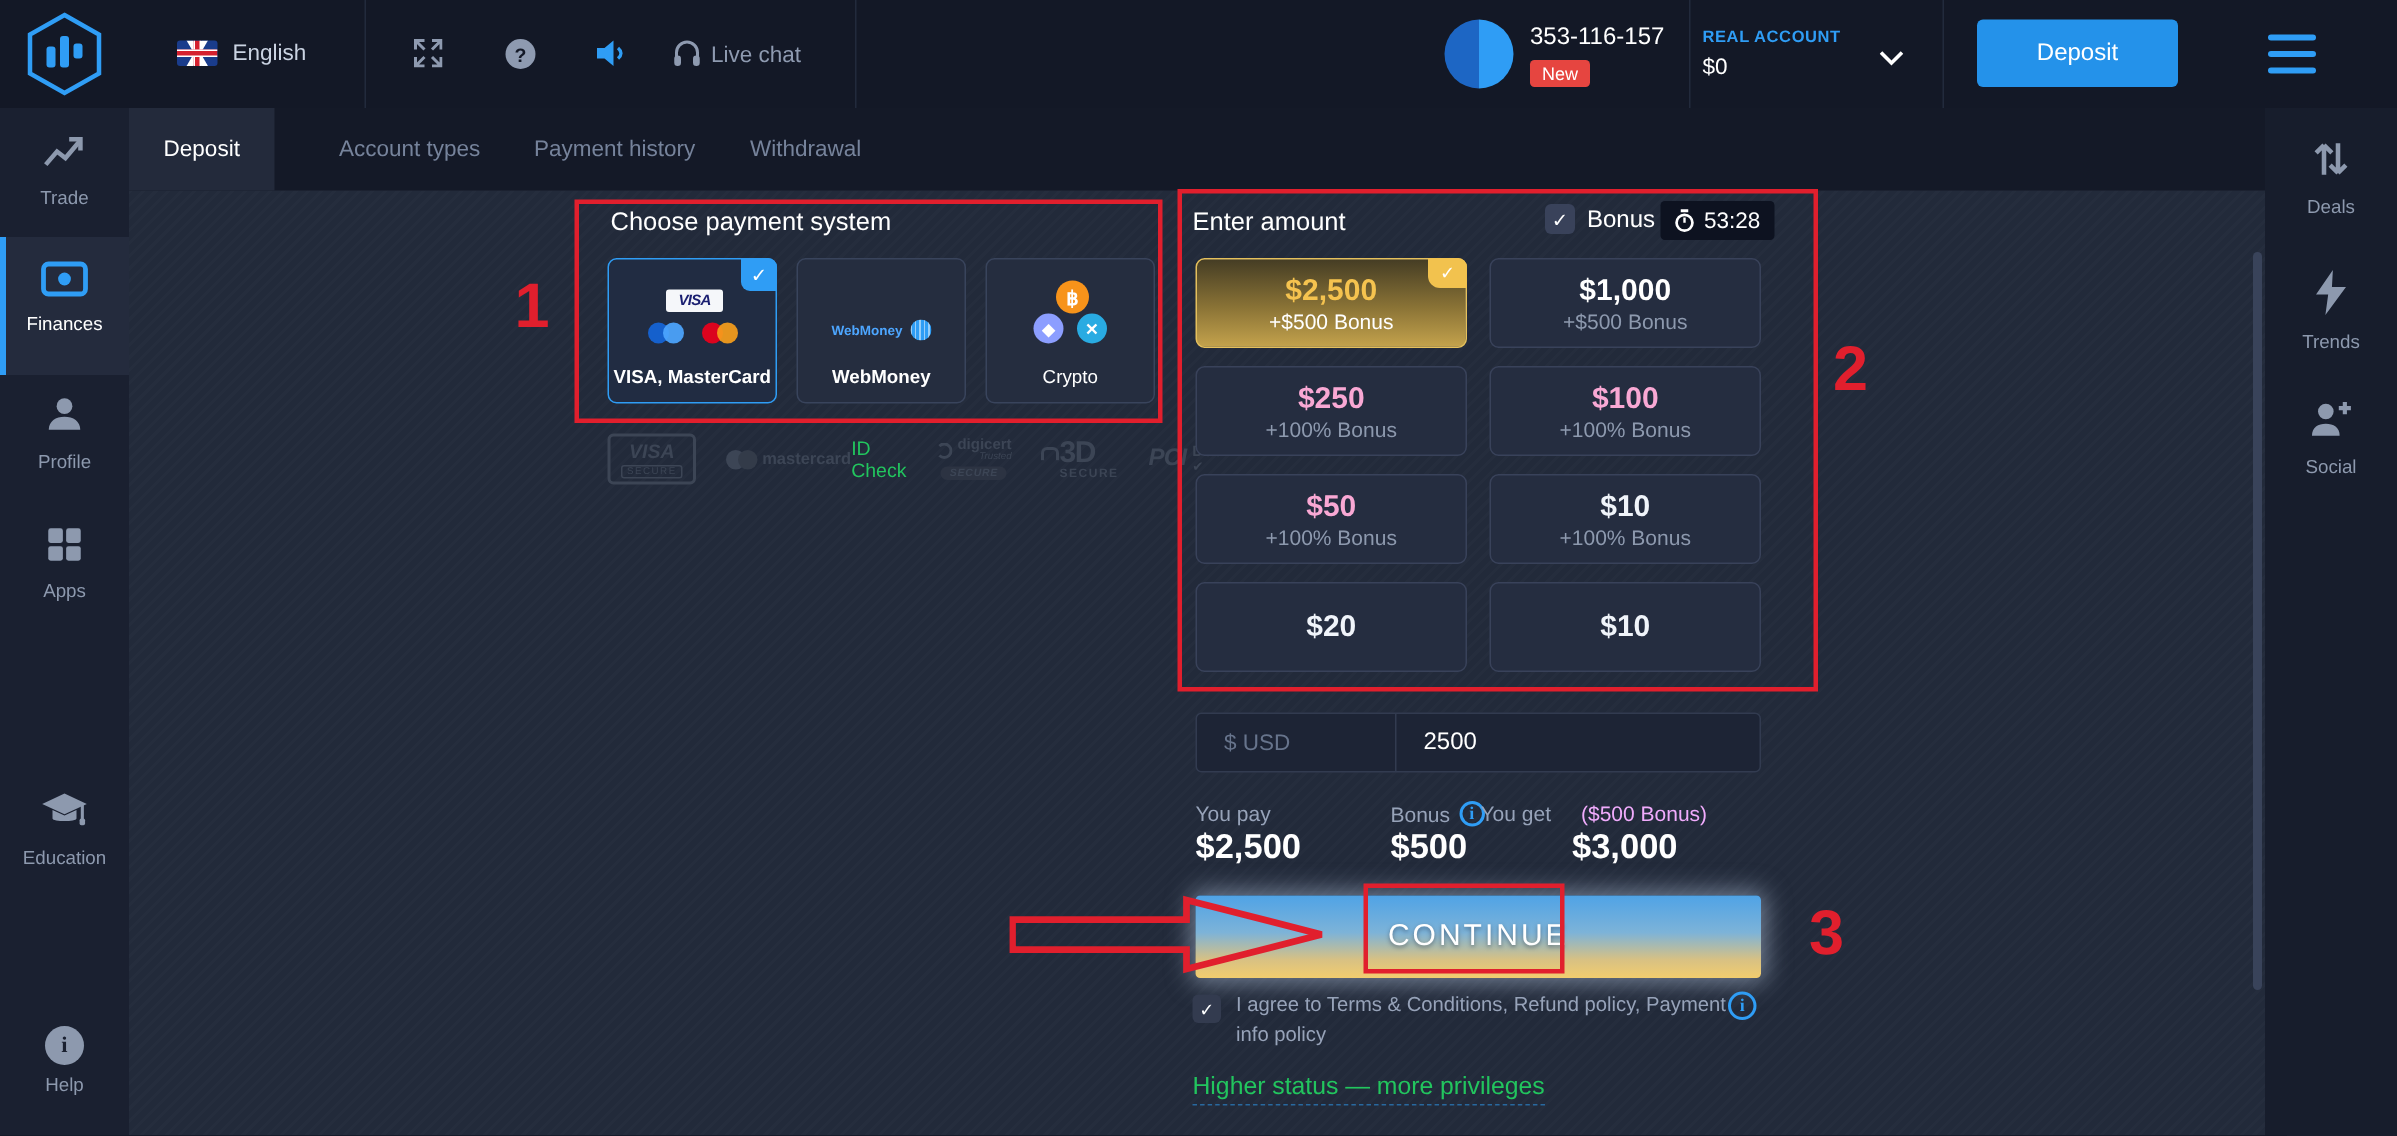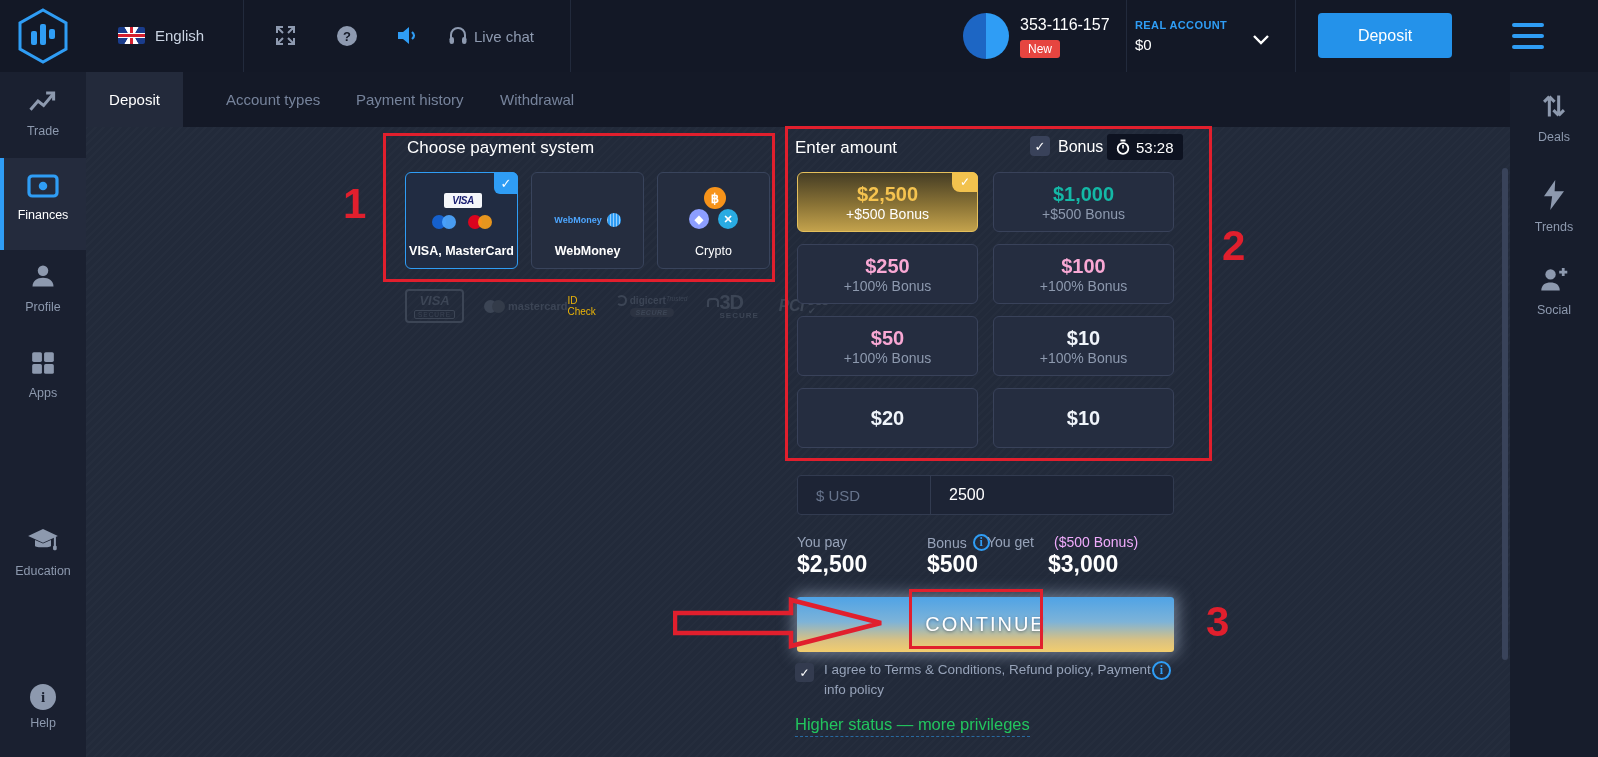--- a/index.html
+++ b/index.html
@@ -69,21 +69,21 @@
   .badges{position:absolute;left:405px;top:288px;width:368px;height:36px;display:flex;gap:20px;align-items:center;color:#3c4555}
   .bdg{display:flex;align-items:center;gap:4px}
 
   .amt-grid{position:absolute;left:797px;top:172px;width:377px;display:grid;grid-template-columns:181px 181px;gap:12px 15px}
   .amt{height:60px;background:#252d40;border:1px solid #39425a;border-radius:6px;display:flex;flex-direction:column;align-items:center;justify-content:center;cursor:pointer;position:relative}
   .amt .v{font-size:20px;font-weight:bold;line-height:1.15}
   .amt .b{font-size:14px;color:#8d99ae}
   .amt.sel{background:linear-gradient(180deg,#453d24 0%,#8a7336 55%,#c3a24c 100%);border:1px solid #e5c05c}
   .amt.sel .b{color:#fff}
   .amt-check{position:absolute;right:-1px;top:-1px;width:26px;height:20px;background:#f2c24e;border-radius:0 6px 0 8px;color:#fff;font-size:12px;display:flex;align-items:center;justify-content:center}
-  .c-gold{color:#f5c34f}.c-blue{color:#14b8a6}.c-green{color:#f9a8d4}.c-white{color:#f0f4fa}
+  .c-gold{color:#f5c34f}.c-blue{color:#ffffff}.c-green{color:#f9a8d4}.c-white{color:#f0f4fa}
 
   .chk{background:#39425a;border-radius:4px;color:#fff;display:flex;align-items:center;justify-content:center;cursor:pointer}
   .timer-chip{position:absolute;left:1107px;top:134px;height:26px;padding:0 9px;background:#0d1220;border-radius:3px;display:flex;align-items:center;gap:6px;font-size:15px;color:#fff}
 
   .usd-box{position:absolute;left:797px;top:475px;width:377px;height:40px;background:#1d2435;border:1px solid #323b50;border-radius:4px;display:flex}
   .usd-cur{width:133px;border-right:1px solid #323b50;display:flex;align-items:center;padding-left:18px;font-size:15px;color:#67748c}
   .usd-box input{flex:1;background:transparent;border:none;outline:none;color:#fff;font-size:16px;padding-left:18px;font-family:inherit}
 
   .sum-lbl{position:absolute;top:534px;font-size:14px;color:#97a3b9}
   .sum-val{position:absolute;top:551px;font-size:23px;font-weight:bold;color:#fff}
@@ -276,26 +276,26 @@
     <div class="bdg" style="flex-direction:column;gap:2px;border:2px solid #3c4555;border-radius:4px;padding:2px 7px">
       <b style="font-style:italic;font-size:13px">VISA</b>
       <span style="font-size:6.5px;letter-spacing:1px;border:1px solid #3c4555;border-radius:2px;padding:0 3px">SECURE</span>
     </div>
     <div class="bdg" style="gap:0">
       <span style="display:flex;align-items:center;gap:3px">
         <span style="width:13px;height:13px;border-radius:50%;background:#3c4555;margin-right:-8px"></span>
         <span style="width:13px;height:13px;border-radius:50%;background:#333b49"></span>
         <b style="font-size:11px">mastercard</b>
       </span>
-      <span style="font-size:10px;color:#eab308">ID Check</span>
+      <span style="font-size:13px;color:#22c55e">ID Check</span>
     </div>
     <div class="bdg" style="flex-direction:column;gap:2px">
       <span style="display:flex;align-items:center;gap:3px">
         <span style="width:11px;height:11px;border:2.5px solid #3c4555;border-radius:50%;border-left-color:transparent"></span>
-        <span style="display:flex;flex-direction:row;line-height:1">
+        <span style="display:flex;flex-direction:column;line-height:1">
           <b style="font-size:10px">digicert</b>
           <i style="font-size:6.5px;text-align:right">Trusted</i>
         </span>
       </span>
       <b style="font-size:7px;letter-spacing:.5px;background:#2c3342;border-radius:5px;padding:1px 6px;font-style:italic">SECURE</b>
     </div>
     <div class="bdg">
       <span style="width:12px;height:9px;border:2.5px solid #3c4555;border-radius:4px 4px 0 0;border-bottom:none;margin-top:-8px"></span>
       <span style="display:flex;flex-direction:column;line-height:1;margin-left:-4px">
         <b style="font-size:20px;letter-spacing:-1px">3D</b>

